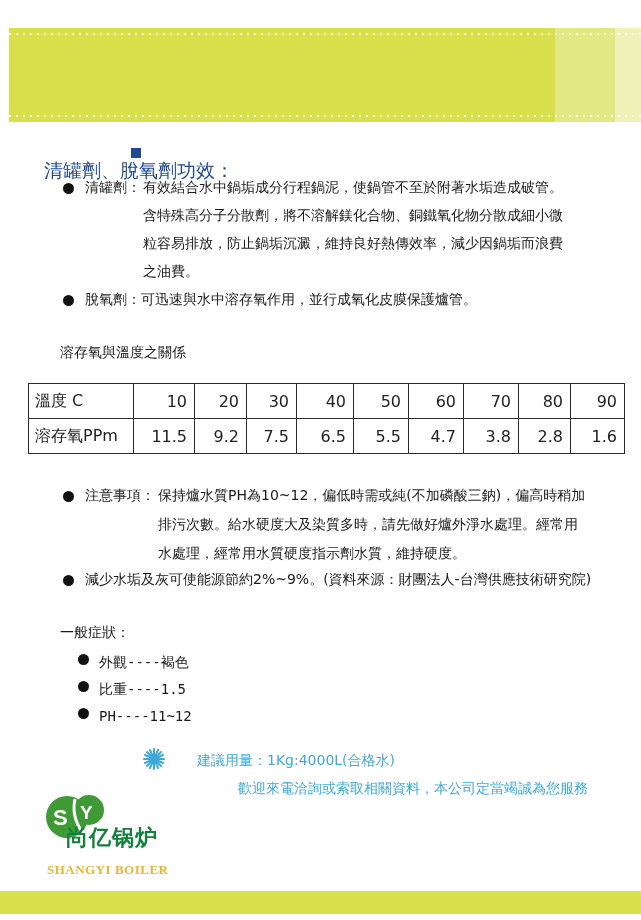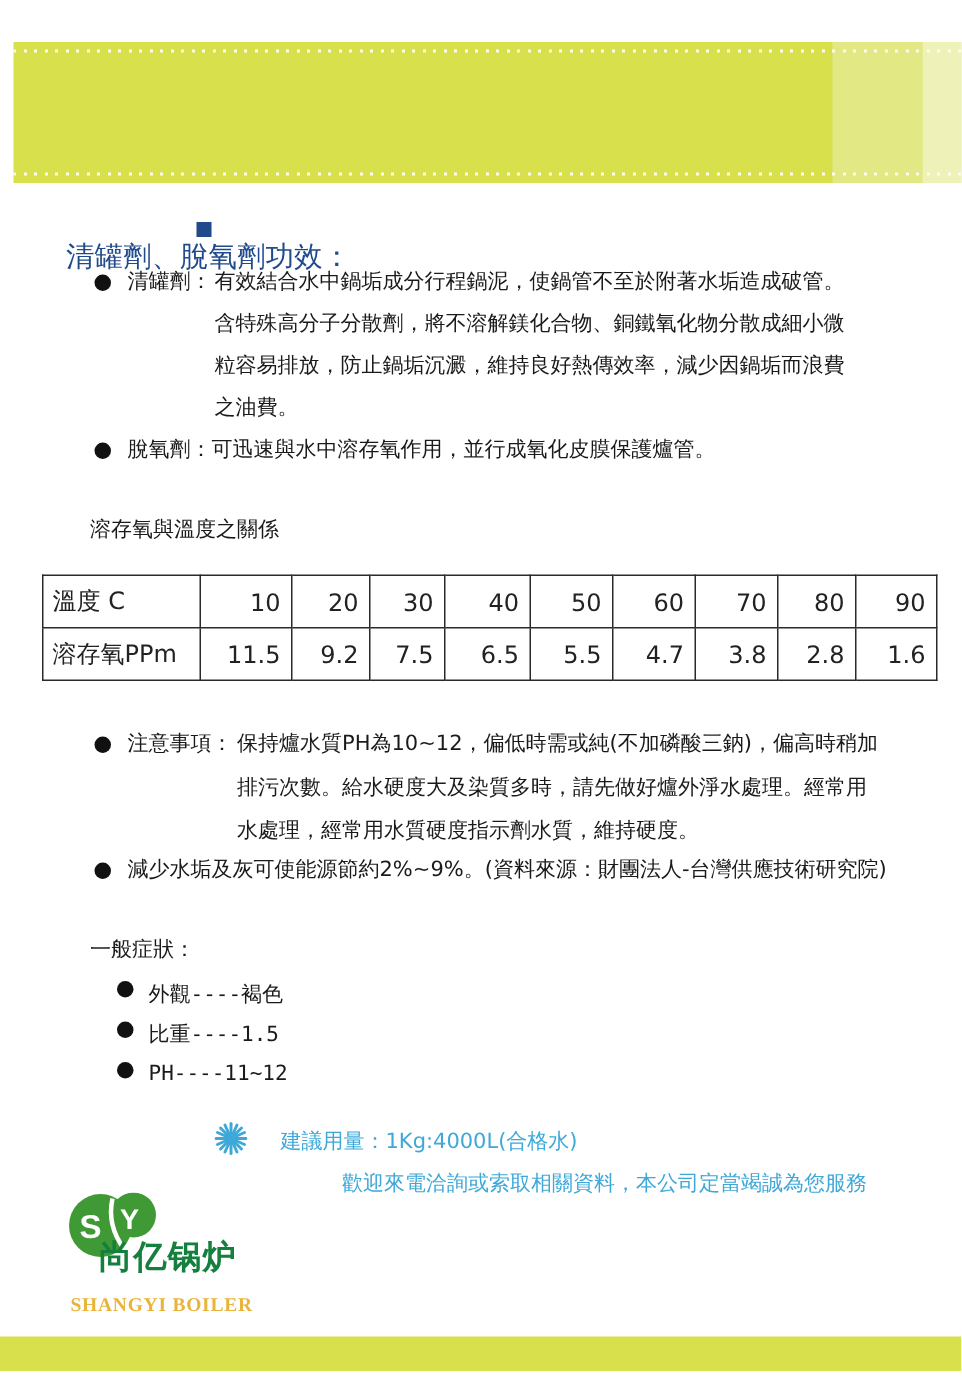--- a/index.html
+++ b/index.html
@@ -29,21 +29,21 @@
   table.do td { border: 1.5px solid #2a2a2a; height: 35px; font-size: 16px; text-align: right; padding: 0 7px 0 0; color: #222; }
   table.do td.hdr { text-align: left; padding-left: 6px; width: 105px; }
 
   
   .sym-title { position: absolute; left: 60px; top: 624px; font-size: 14px; }
   .sym-item { position: absolute; left: 78px; display: flex; font-size: 14px; font-family: "DejaVu Sans Mono", "Liberation Mono", monospace; }
   .sym-item .dot { width: 11px; height: 11px; border-radius: 50%; background: #111; margin-right: 10px; }
 
   
   .star { position: absolute; left: 143px; top: 748px; width: 22px; height: 22px; }
-  .rec { position: absolute; left: 187px; font-size: 14px; color: #3ea8d8; white-space: nowrap; }
+  .rec { position: absolute; left: 197px; font-size: 14px; color: #3ea8d8; white-space: nowrap; }
 
   
   .logo { position: absolute; left: 45px; top: 795px; width: 160px; height: 85px; }
   .logo-cn { position: absolute; left: 66px; top: 823px; font-size: 22px; font-weight: bold; color: #15803d; letter-spacing: 1px; }
   .logo-en { position: absolute; left: 47px; top: 862px; font-size: 13px; font-weight: bold; color: #eab43c; letter-spacing: 0.5px; font-family: Liberation Serif, serif; }
 
   .footer-bar { position: absolute; left: 0; top: 891px; width: 641px; height: 23px; background: #d8e04c; }
 </style>
 </head>
 <body>

